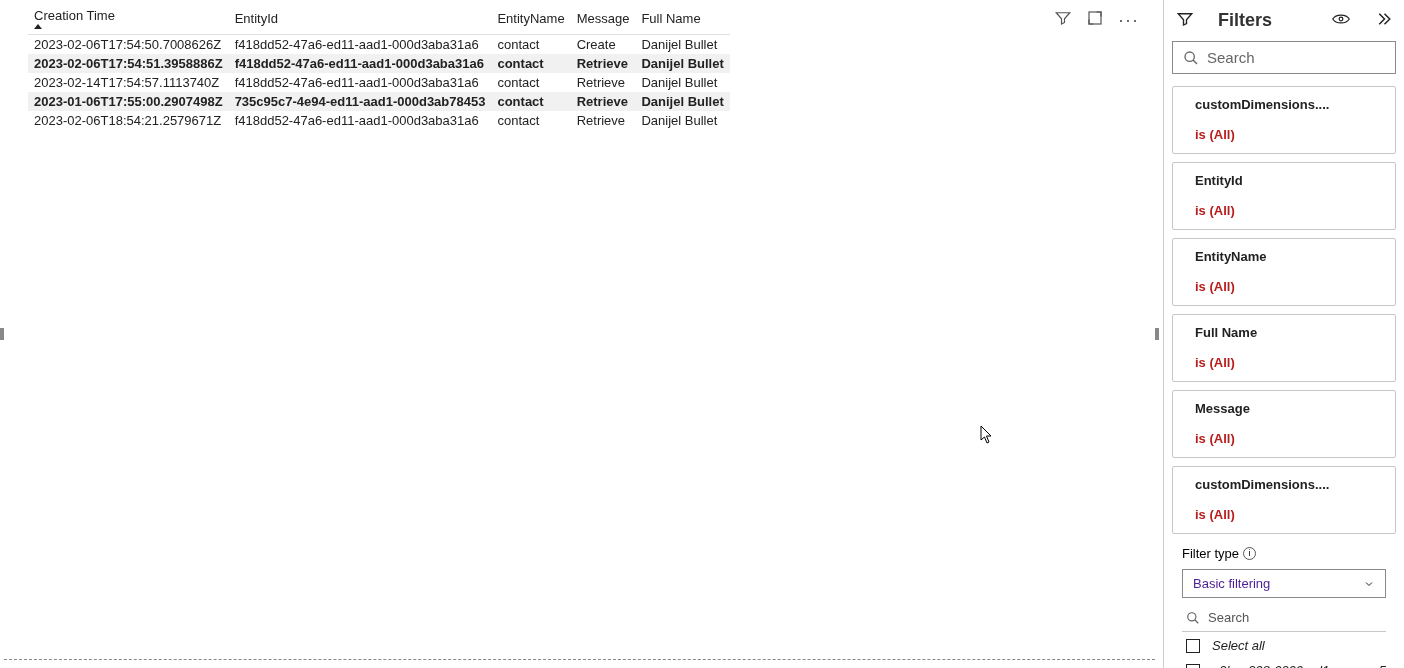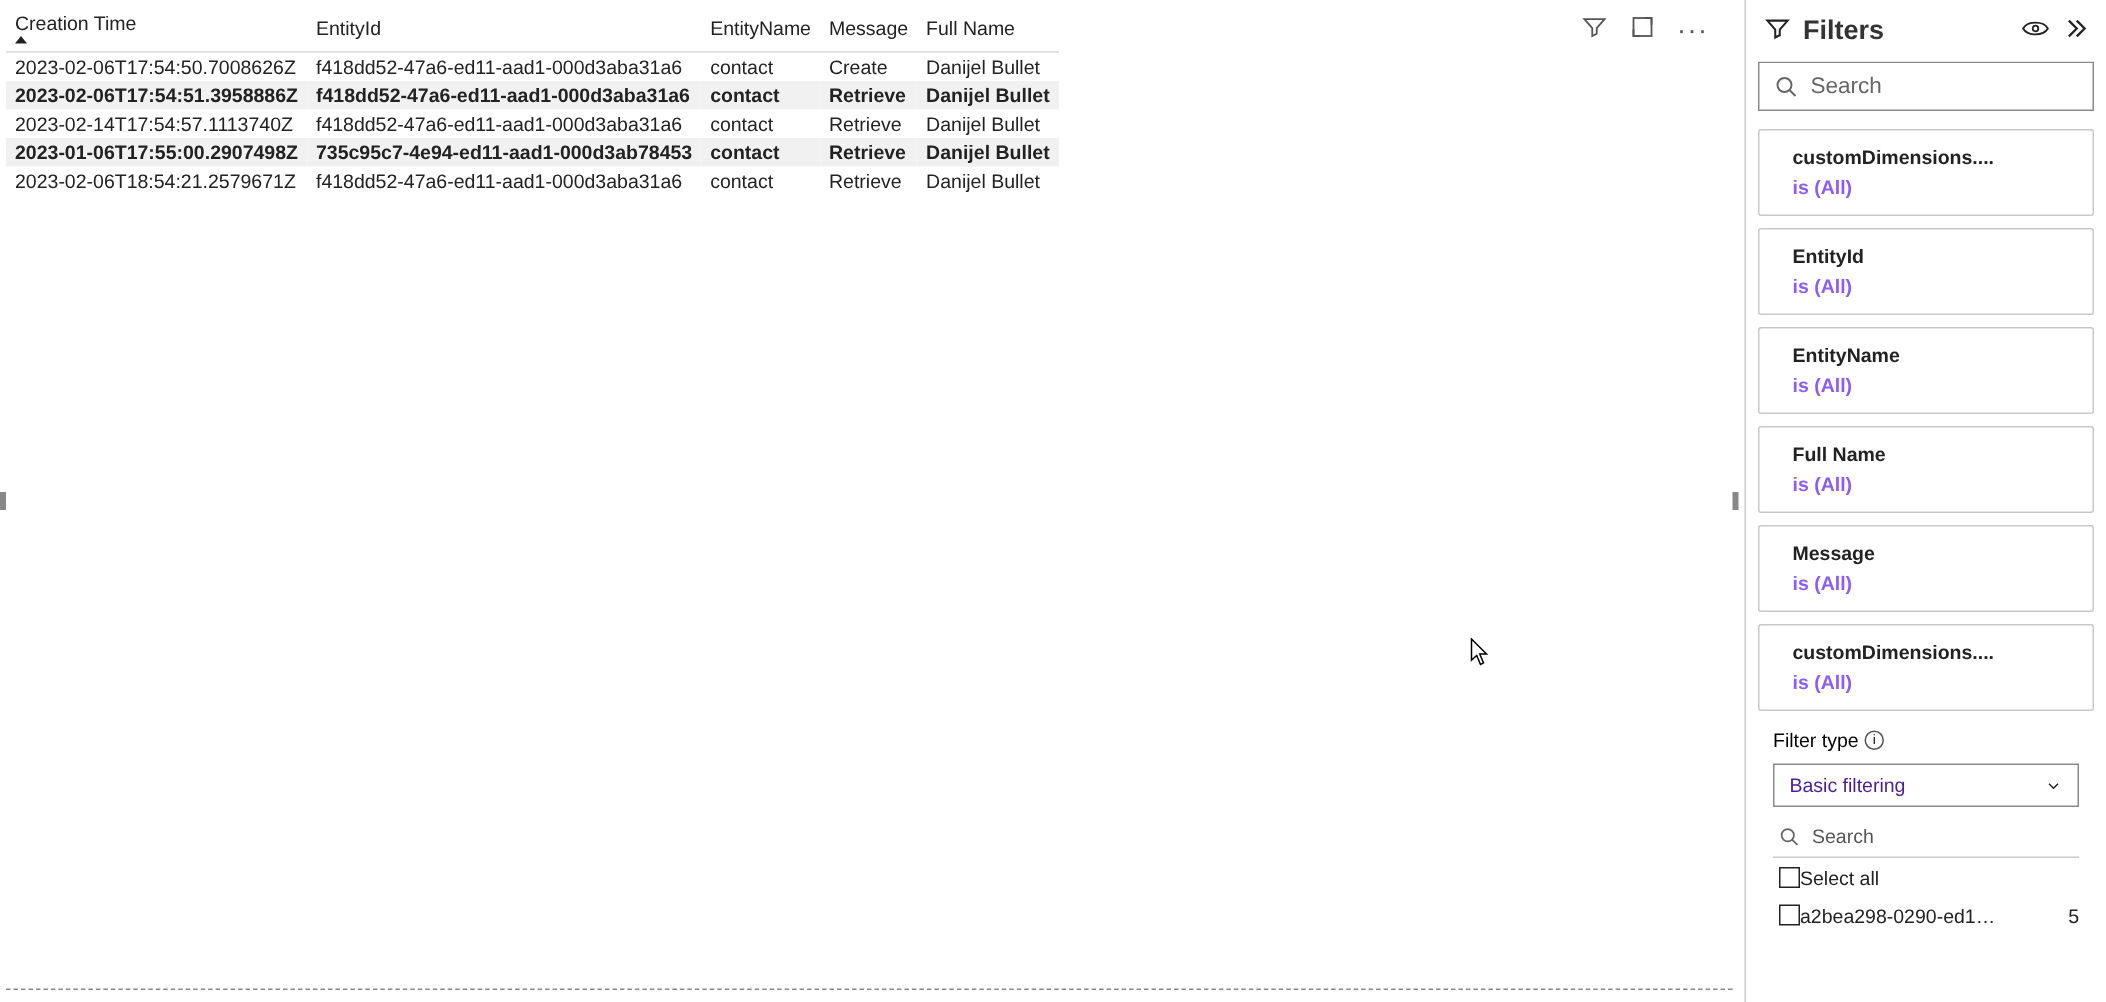--- a/index.html
+++ b/index.html
@@ -43,20 +43,21 @@
     top: 6px; right: 16px;
     display: flex;
     gap: 14px;
     align-items: center;
   }
   .visual-toolbar svg { stroke: #555; fill: none; }
   .visual-toolbar .more { color:#555; font-size:18px; letter-spacing:1px; line-height:1; }
   table.data {
     border-collapse: collapse;
     font-size: 13px;
+    margin-left: 24px;
   }
   table.data th {
     text-align: left;
     font-weight: 400;
     color: #222;
     padding: 5px 6px 5px 6px;
     border-bottom: 1px solid #e0e0e0;
     white-space: nowrap;
   }
   table.data th.sorted::after {
@@ -80,21 +81,21 @@
     width: 240px;
     background: #fff;
     display: flex;
     flex-direction: column;
     font-size: 13px;
   }
   .filters-header {
     display: flex;
     align-items: center;
     padding: 10px 12px 10px 12px;
-    gap: 8px;
+    gap: 24px;
   }
   .filters-header .title {
     font-size: 18px;
     font-weight: 600;
     flex: 1;
   }
   .filters-body {
     flex: 1;
     overflow-y: auto;
     padding: 0 8px 8px 8px;
@@ -112,21 +113,21 @@
   .filter-card {
     border: 1px solid #c8c8c8;
     border-radius: 2px;
     padding: 8px 10px 9px 22px;
     margin-bottom: 8px;
     line-height: 1.5;
     color: #222;
     font-weight: bold;
   }
   .filter-card .name { white-space: nowrap; overflow:hidden; text-overflow: ellipsis; }
-  .filter-card .val  { color:#8b5cf6; }
+  .filter-card .val  { color:#b91c1c;margin-top:10px; }
   .filter-card.active { margin-bottom: 6px; }
   .filter-type-row {
     padding: 6px 10px 8px 10px;
     display:flex;
     align-items:center;
     gap:4px;
     color:#000000;
   }
   .info-icon {
     display:inline-block;
@@ -150,23 +151,25 @@
     margin: 0 10px;
     border-bottom:1px solid #c8c8c8;
     display:flex;
     align-items:center;
     gap:8px;
     padding:6px 4px;
     color:#555;
   }
   .check-row {
     display:flex;
-    align-items:flex-start;
+    align-items:flex-end;
+    gap:12px;
     padding:6px 10px 4px 14px;
     color:#222;
+    font-style:italic;
   }
   .check-row .box {
     width:14px;height:14px;border:1.5px solid #222;
     flex-shrink:0;
   }
   .check-row .lbl { flex:1; white-space:nowrap; overflow:hidden; text-overflow:ellipsis; }
   .check-row .cnt { color:#222; }
 
   
   .cursor {

